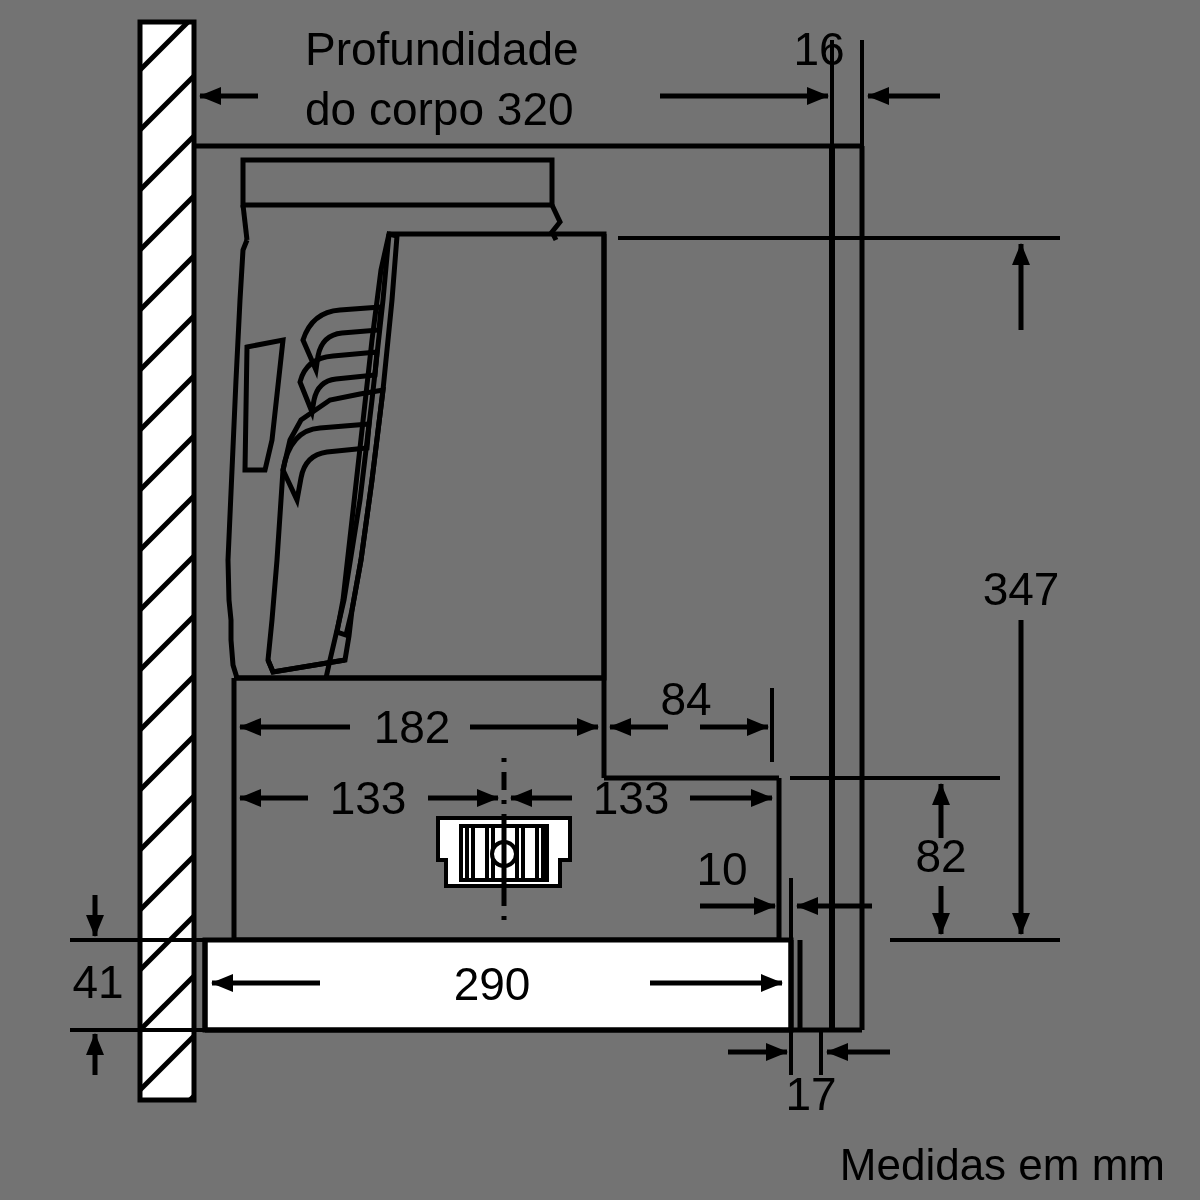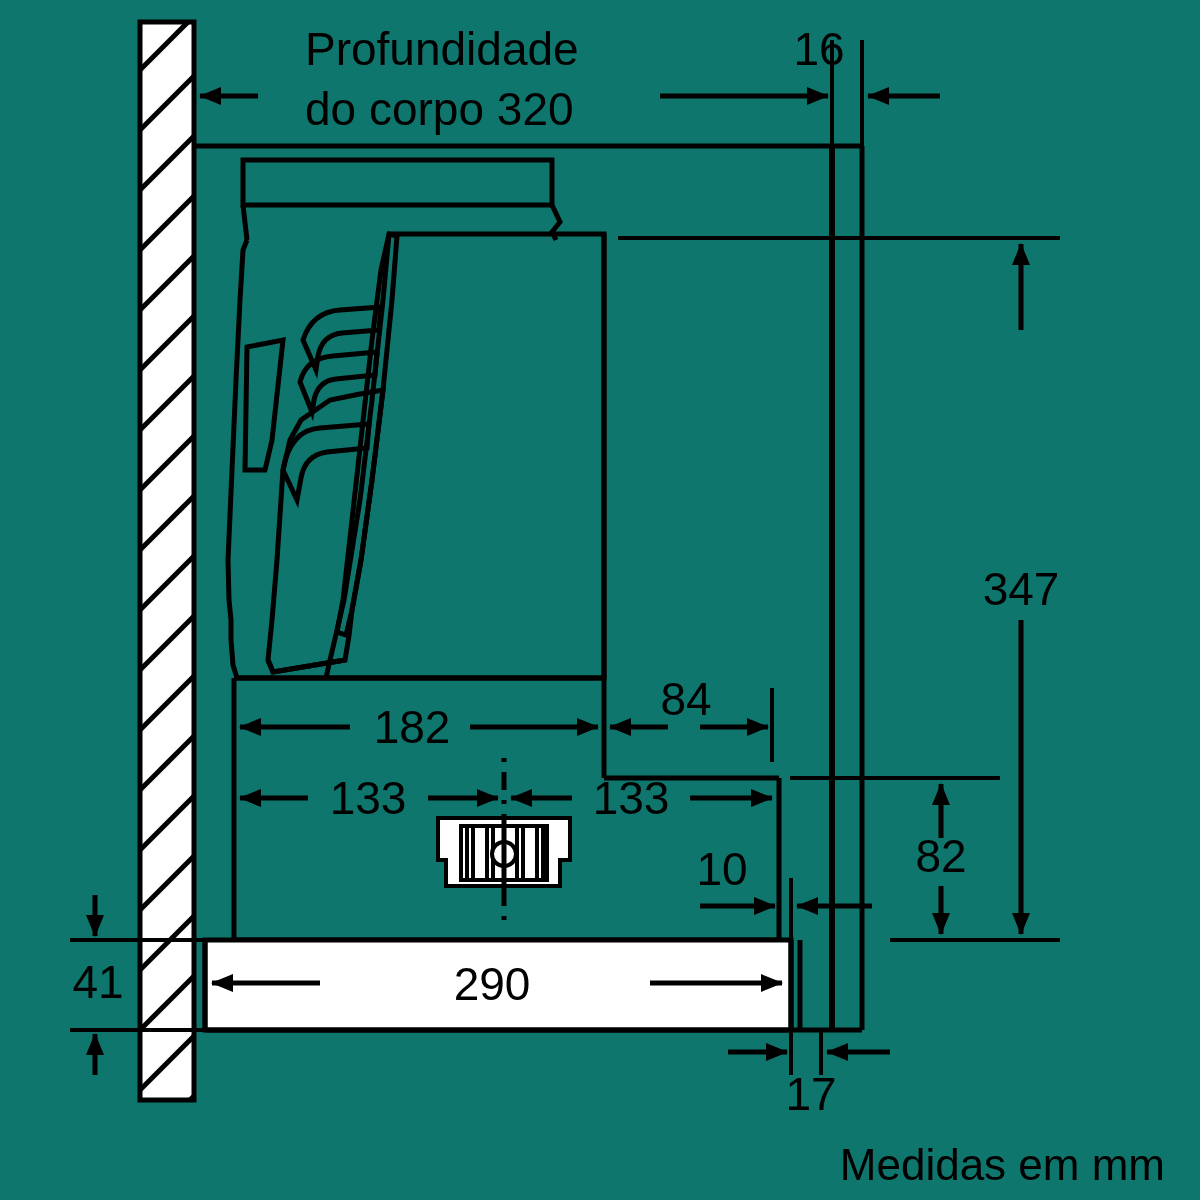--- a/index.html
+++ b/index.html
@@ -8,21 +8,21 @@
     padding: 0;
     background: #ffffff;
   }
   body {
     font-family: "Liberation Sans", sans-serif;
   }
   #stage {
     position: relative;
     width: 1200px;
     height: 1200px;
-    background: #0f766e;
+    background: #737373;
     overflow: hidden;
   }
   #drawing {
     position: absolute;
     left: 0;
     top: 0;
     width: 1200px;
     height: 1200px;
   }
   .dim-text {

